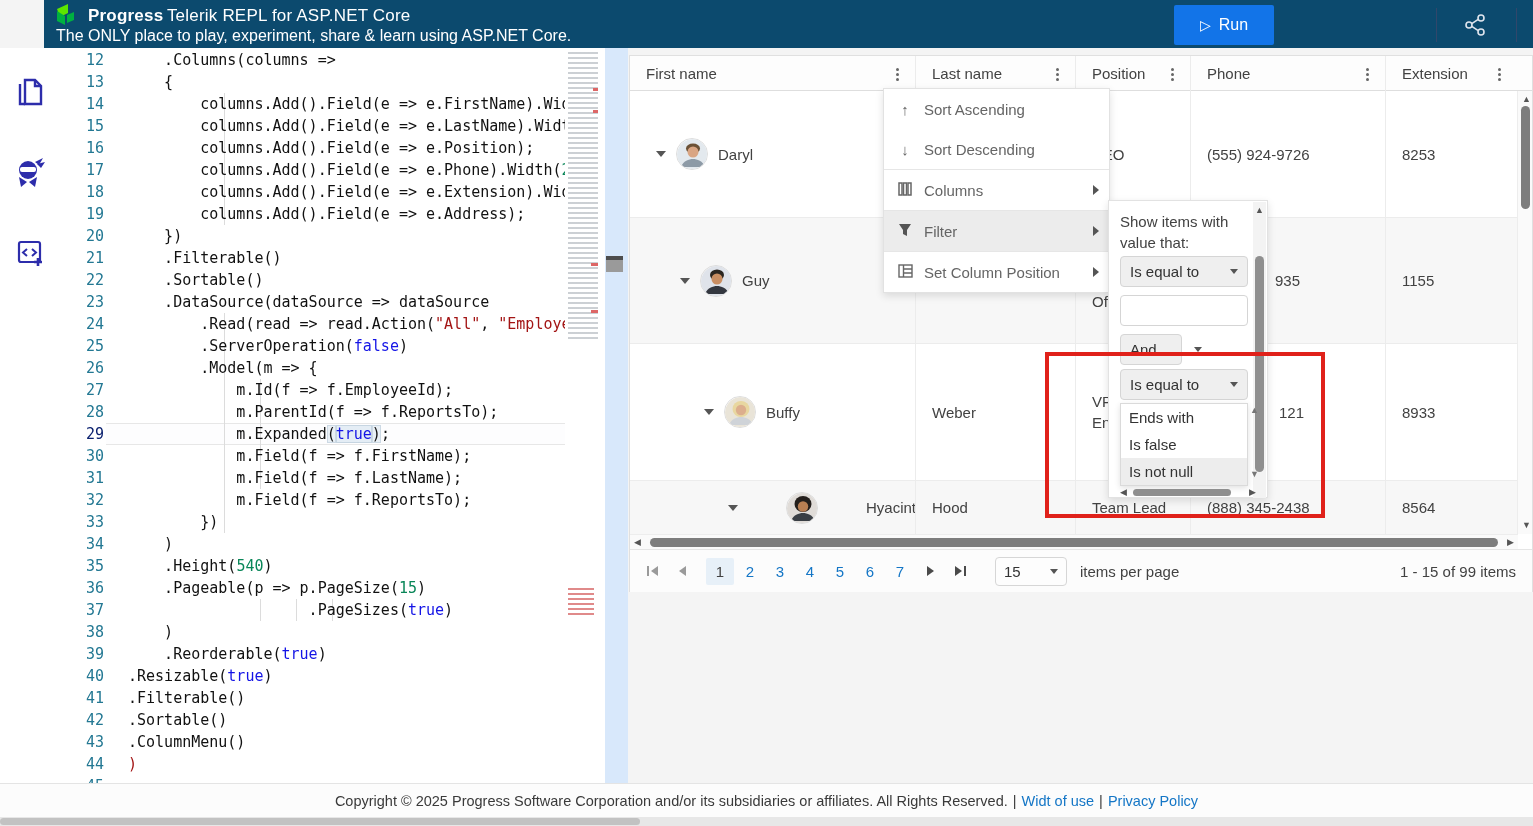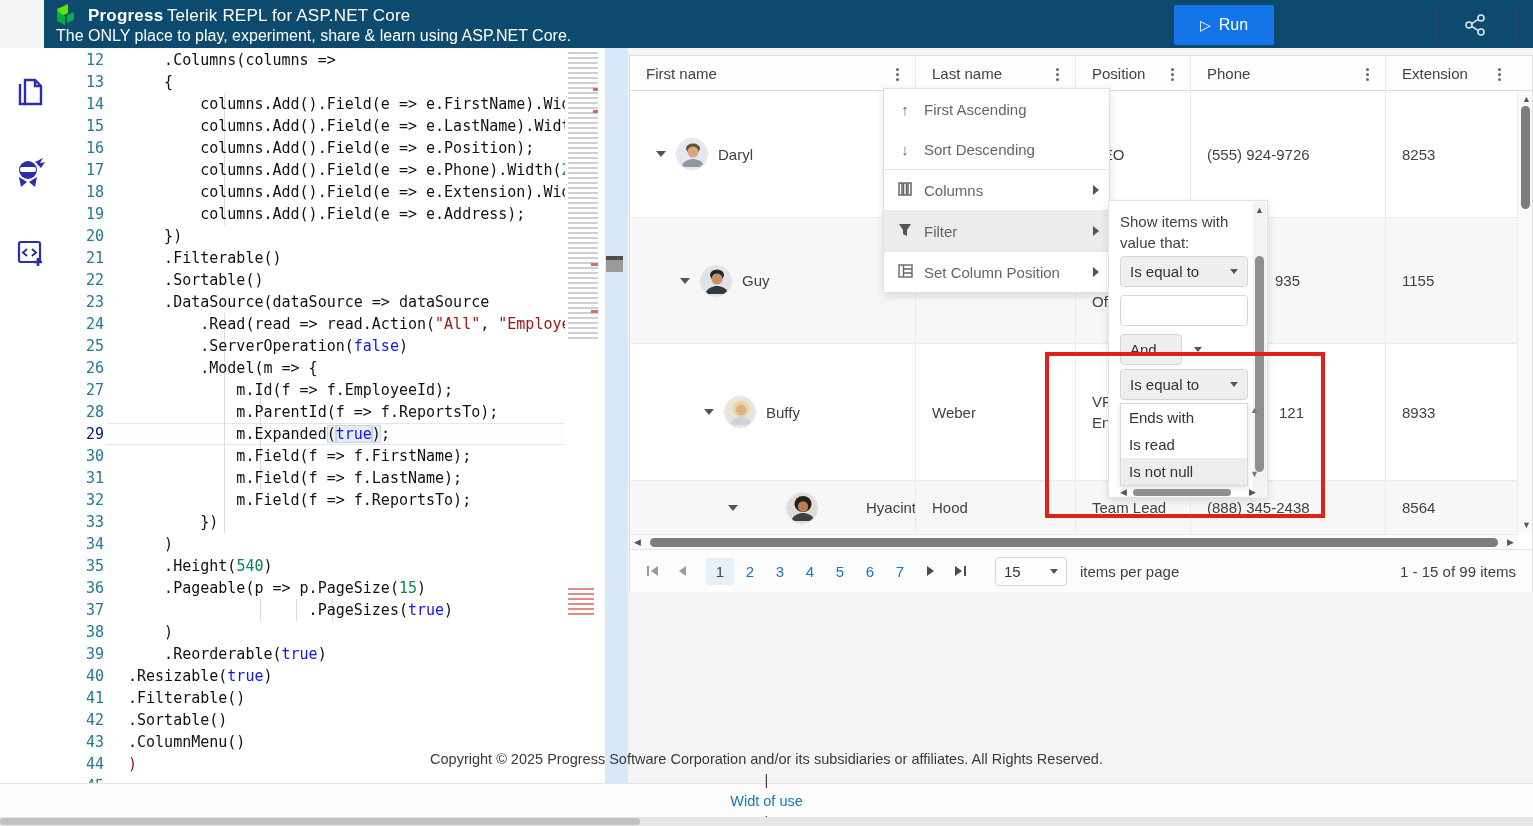--- a/index.html
+++ b/index.html
@@ -110,21 +110,21 @@
   .dl-item.hl { background:#ededed; }
   .dl-varrow { position:absolute; left:141px; font-size:9px; color:#777; }
   .dl-hscroll { position:absolute; left:11px; top:286px; width:136px; height:11px; }
   .dl-hthumb { position:absolute; left:13px; top:2px; width:98px; height:7px; background:#8f8f8f; border-radius:4px; }
 
   
   .redrect { position:absolute; left:1045px; top:352px; width:280px; height:166px; border:4px solid #e0211a; z-index:25; pointer-events:none; }
 
   
   .footer { position:absolute; left:0; top:783px; width:1533px; height:34px; background:#fcfcfc; border-top:1px solid #e4e4e4;
-            display:flex; align-items:center; justify-content:center; font-size:14.5px; color:#3a3a3a; gap:5px; z-index:28;flex-direction:column; }
+            display:flex; align-items:center; justify-content:center; font-size:14.5px; color:#3a3a3a; gap:5px; z-index:28; }
   .footer a { color:#1476c6; text-decoration:none; cursor:pointer; }
   .pagescroll { position:absolute; left:0; top:817px; width:1533px; height:9px; background:#e7e7e7; z-index:28; }
   .pagescroll i { position:absolute; left:0; top:1px; width:640px; height:7px; background:#c2c2c2; border-radius:4px; display:block; }
 </style>
 </head>
 <body>
 
 <div class="app">
 
   <div class="topbar">
@@ -449,21 +449,21 @@
           <span class="caret"></span>
       </span>
       <span class="pg-label">items per page</span>
       <span class="pg-info">1 - 15 of 99 items</span>
     </div>
   </div>
 
   <div class="colmenu">
     <div class="cm-item">
       <span class="cm-glyph">↑</span>
-      <span>First Ascending</span>
+      <span>Sort Ascending</span>
     </div>
     <div class="cm-item">
       <span class="cm-glyph">↓</span>
       <span>Sort Descending</span>
     </div>
     <div class="cm-sep"></div>
     <div class="cm-item">
       <span class="cm-glyph">
         <svg width="14" height="14" viewBox="0 0 14 14" fill="none" stroke="#666" stroke-width="1.5">
             <rect x="1" y="1" width="3" height="12"></rect>
@@ -511,21 +511,21 @@
     <div class="dd and">
       <span>And</span>
         <span class="caret"></span>
     </div>
     <div class="dd" style="top:168px;">
       <span>Is equal to</span>
         <span class="caret"></span>
     </div>
     <div class="ddlist">
       <div class="dl-item">Ends with</div>
-      <div class="dl-item">Is read</div>
+      <div class="dl-item">Is false</div>
       <div class="dl-item hl">Is not null</div>
     </div>
     <span class="dl-varrow" style="top:204px;">▲</span>
     <span class="dl-varrow" style="top:268px;">▼</span>
     <div class="dl-hscroll">
       <span class="sarrow" style="left:0; top:1px;">◀</span>
       <div class="dl-hthumb"></div>
       <span class="sarrow" style="right:0; top:1px;">▶</span>
     </div>
   </div>

